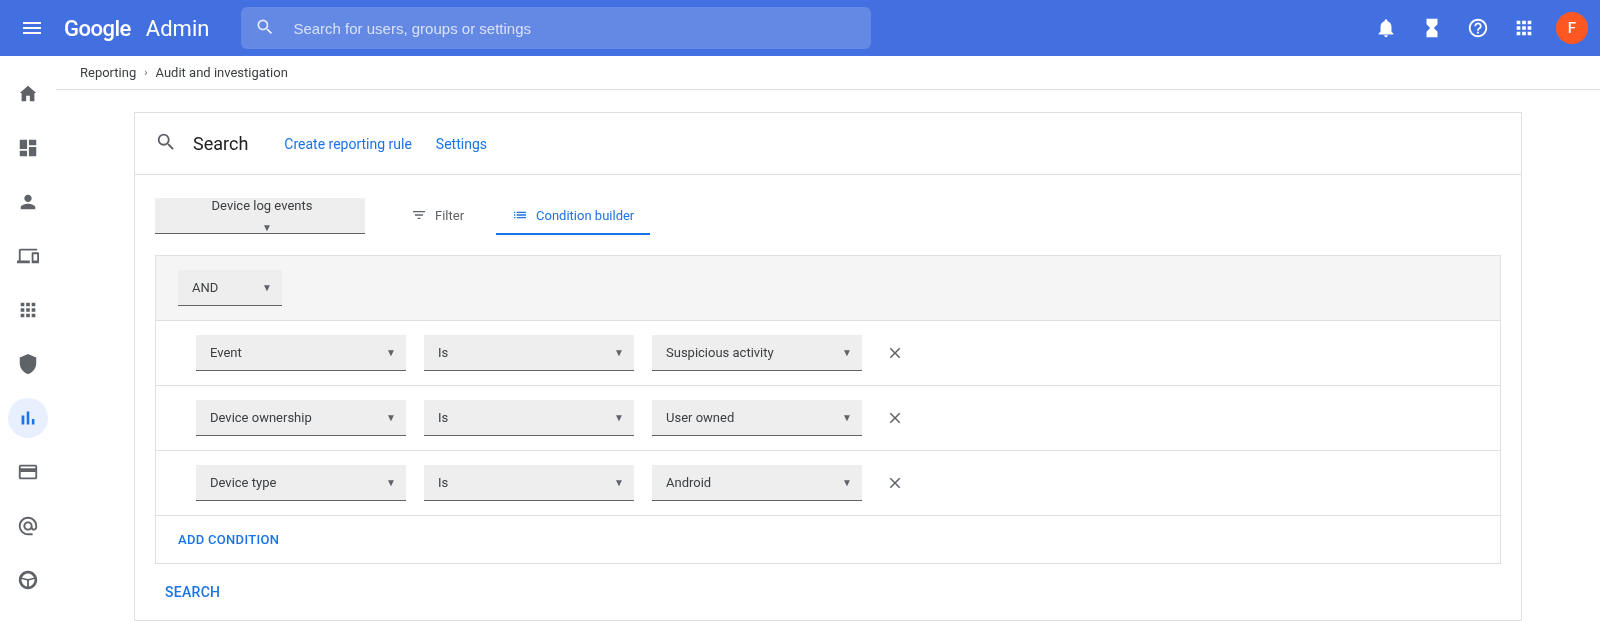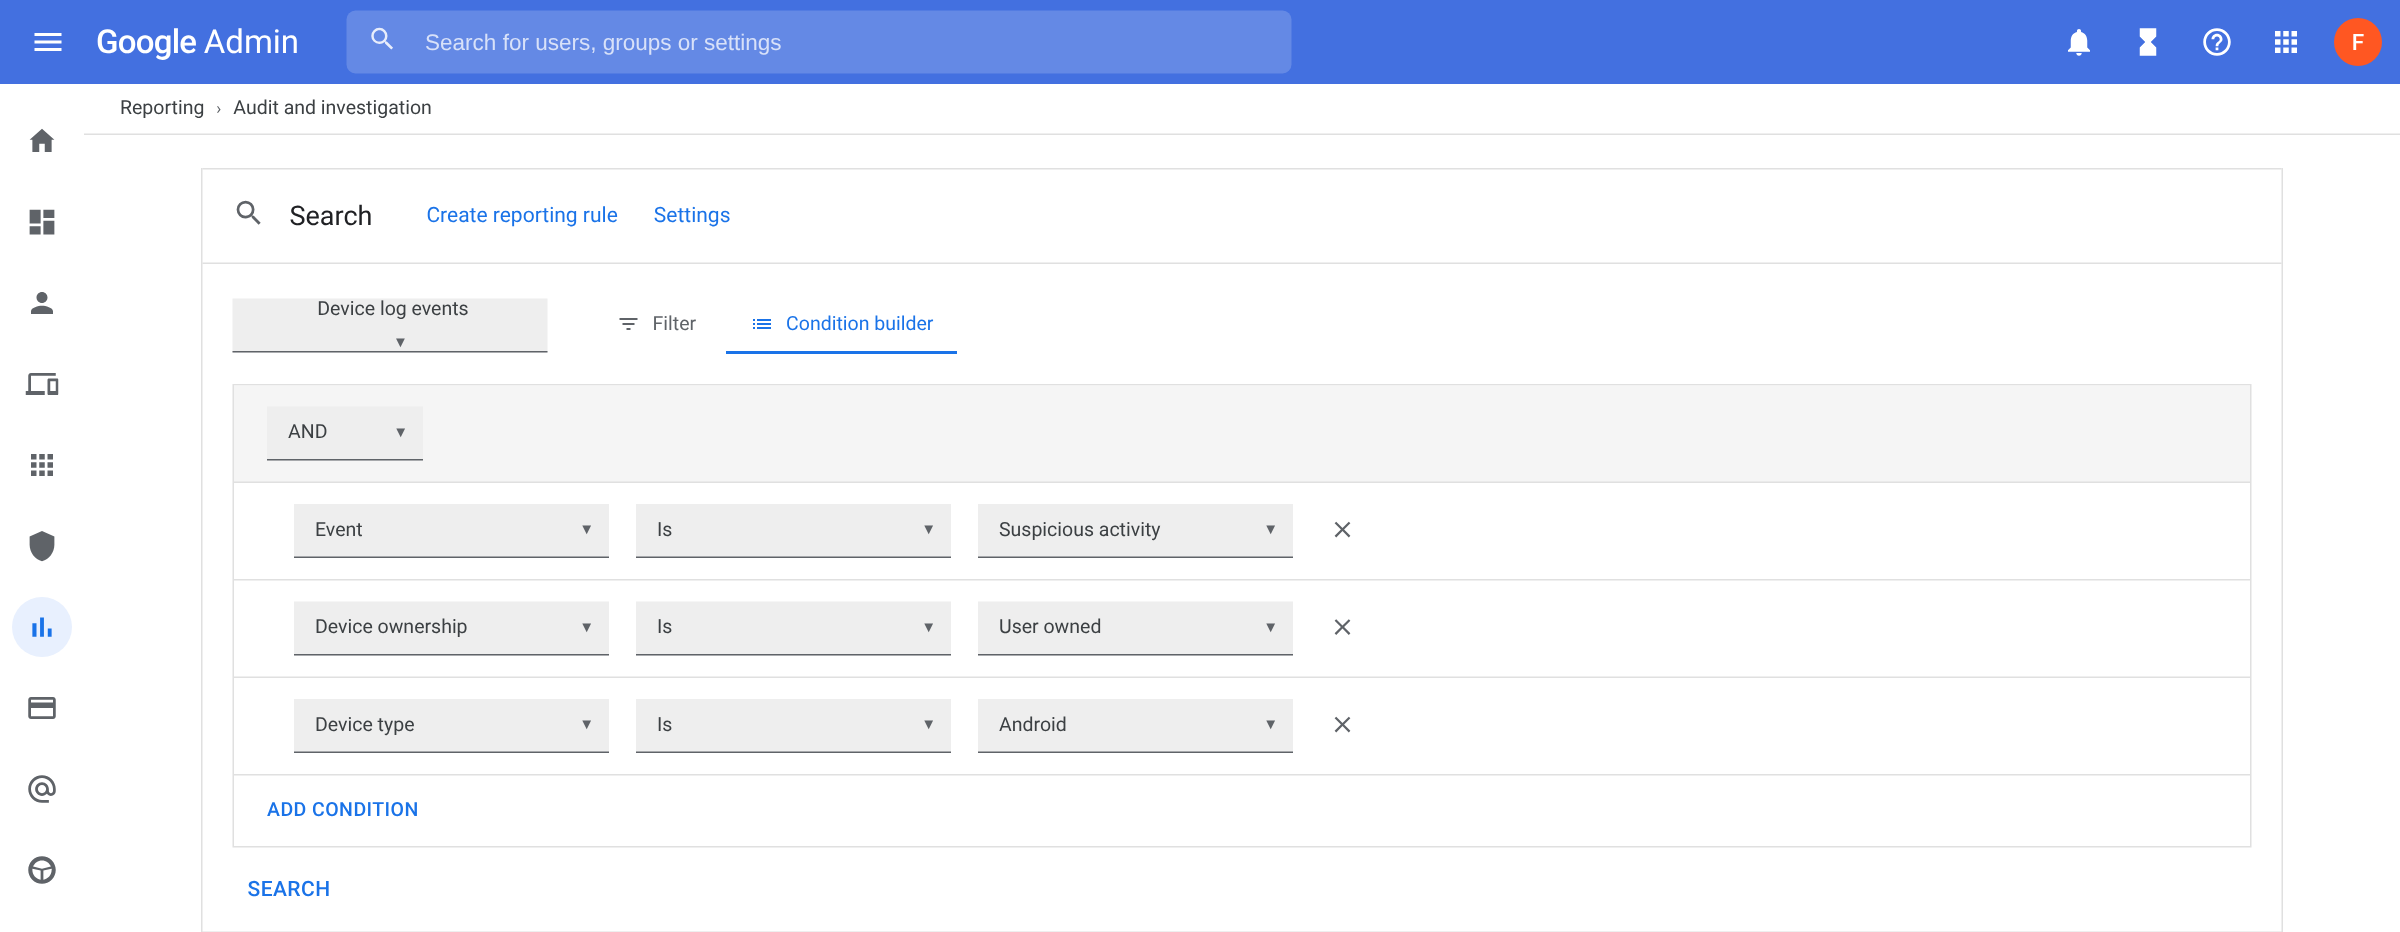--- a/index.html
+++ b/index.html
@@ -20,21 +20,21 @@
 .menu-icon { color: #fff; width: 24px; height: 24px; cursor: pointer; padding: 8px; box-sizing: content-box; }
 .logo {
   color: #fff;
   font-size: 22px;
   font-weight: 400;
   display: flex;
   align-items: baseline;
   gap: 2px;
 }
 .logo .g { font-weight: 500; font-size: 22px; letter-spacing: -0.5px; }
-.logo .admin { font-weight: 400; font-size: 22px; margin-left: 3px; }
+.logo .admin { font-weight: 400; font-size: 22px; margin-left: 13px; }
 .search-bar {
   flex: 0 0 630px;
   height: 42px;
   background: rgba(255,255,255,0.18);
   border-radius: 6px;
   display: flex;
   align-items: center;
   padding: 0 14px;
   margin-left: 20px;
   gap: 18px;
@@ -105,21 +105,21 @@
   background: #eeeeee;
   border-bottom: 1px solid #5f6368;
   height: 36px;
   display: flex; align-items: center;
   padding: 0 10px 0 14px;
   font-size: 13px; color: #3c4043; cursor: pointer;
   justify-content: space-between;
 }
 .dropdown .caret { color: #5f6368; font-size: 10px; margin-left: 10px; }
 .dd-source { width: 210px; flex-direction: column; }
-.tabs { display: flex; align-items: flex-end; gap: 4px; }
+.tabs { display: flex; align-items: flex-end; gap: 16px; }
 .tab {
   display: flex; align-items: center; gap: 8px;
   padding: 10px 16px; font-size: 13px; cursor: pointer;
   border-bottom: 2px solid transparent; color: #5f6368;
 }
 .tab.active { color: #1a73e8; border-bottom-color: #1a73e8; }
 .tab svg { width: 16px; height: 16px; fill: currentColor; }
 .cond-block {
   margin-top: 20px;
   border: 1px solid #e0e0e0;

